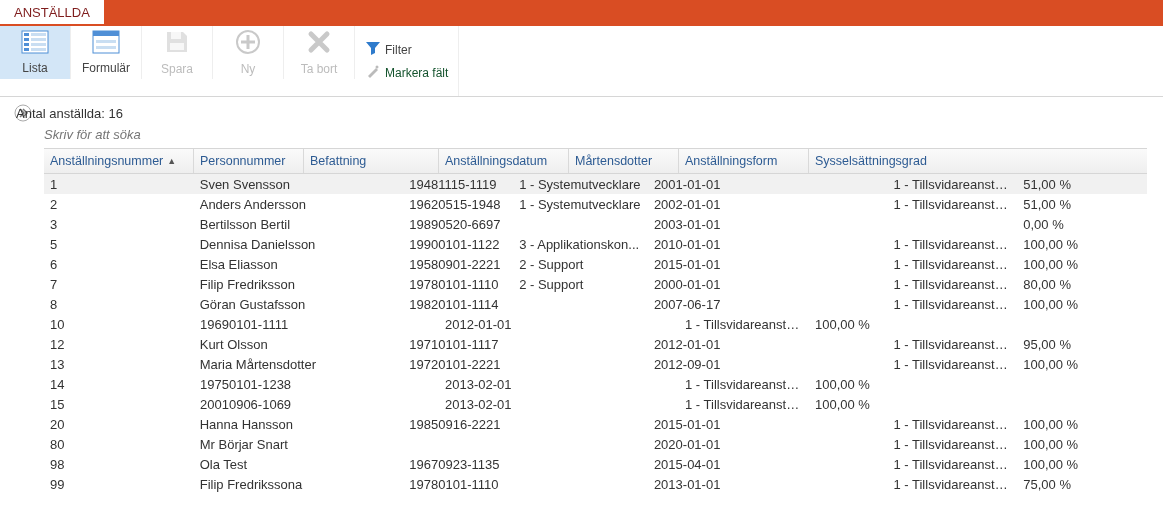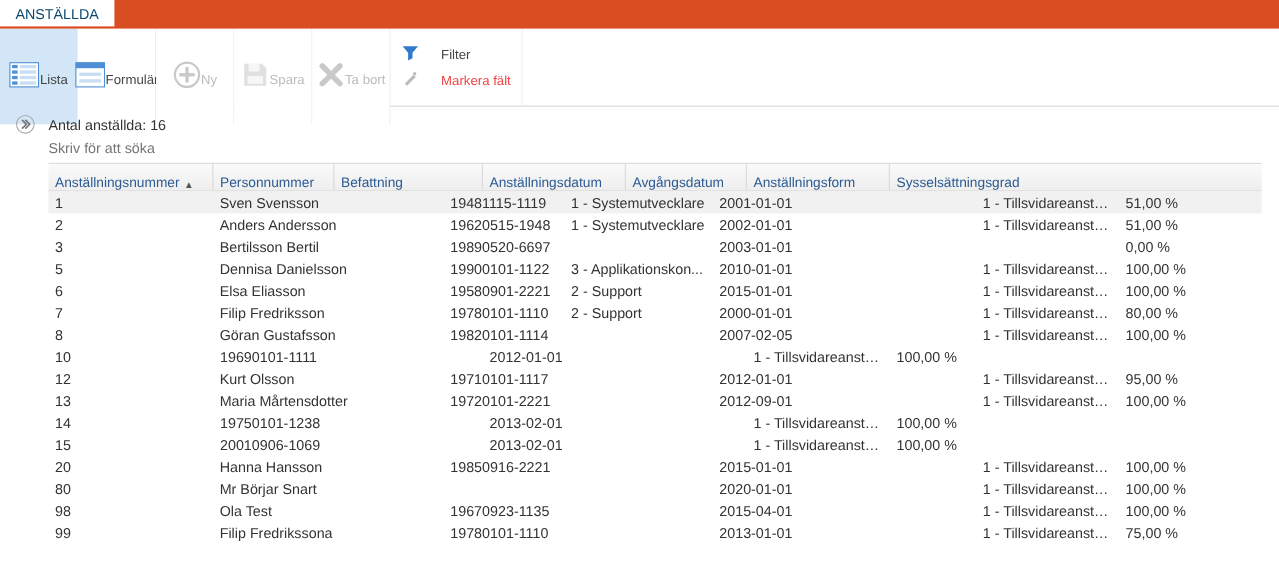--- a/index.html
+++ b/index.html
@@ -1,35 +1,35 @@
 <!DOCTYPE html>
 <html><head>
 <meta charset="utf-8">
 <style>
 html,body{margin:0;padding:0;font-family:"Segoe UI",Tahoma,Arial,sans-serif;font-size:13px;color:#333;background:#fff;width:1163px;height:532px;overflow:hidden}
 .top-bar{background:#d94d23;height:26px;position:relative}
-.tab{background:#fff;color:#0c4a6e;display:inline-block;padding:5px 14px 4px;font-size:13px;position:relative;top:0}
+.tab{background:#fff;color:#7f1d1d;display:inline-block;padding:5px 14px 4px;font-size:13px;position:relative;top:0}
 .ribbon{display:flex;border-bottom:1px solid #d6d6d6;height:70px;background:#fff}
-.rbtn{display:flex;flex-direction:row;align-items:center;justify-content:center;width:70px;height:87px;border-right:1px solid #eee;font-size:12px;color:#444;background:#fff;cursor:pointer}
+.rbtn{display:flex;flex-direction:column;align-items:center;justify-content:center;width:70px;height:53px;border-right:1px solid #eee;font-size:12px;color:#444;background:#fff;cursor:pointer}
 .rbtn.active{background:#d3e6f7}
 .rbtn.disabled{color:#bcbcbc;cursor:default}
 .rbtn.disabled svg{opacity:.45}
 .rbtn .lbl{margin-top:4px}
 .rgroup{display:flex;flex-direction:column;justify-content:center;padding:6px 10px;font-size:12px;color:#444;gap:4px;border-right:1px solid #eee}
-.rgroup .row{display:flex;align-items:center;gap:20px;cursor:pointer}
-.rgroup .row.disabled{color:#ef4444;cursor:default}
+.rgroup .row{display:flex;align-items:center;gap:4px;cursor:pointer}
+.rgroup .row.disabled{color:#14532d;cursor:default}
 .content{position:absolute;left:0;right:0;top:96px;bottom:0;padding:10px 16px 0 16px}
 .expander{position:absolute;left:14px;top:104px;cursor:pointer}
-.count{font-size:13px;color:#333;margin-left:28px;margin-bottom:4px}
+.count{font-size:13px;color:#333;margin-bottom:4px}
 .search{margin-left:28px;margin-bottom:4px}
-.search input{border:none;outline:none;color:#a21caf;font-size:13px;width:400px;padding:2px 0}
+.search input{border:none;outline:none;font-style:italic;color:#a21caf;font-size:13px;width:400px;padding:2px 0}
 .table-wrap{margin-left:28px;border-top:1px solid #d6d6d6}
 .thead,.trow{display:flex;align-items:center;min-width:1100px}
 .thead{background:linear-gradient(#fafafa,#eee);border-bottom:1px solid #d6d6d6;height:24px;font-size:12.5px;color:#2d5b93}
-.thead .cell{border-right:1px solid #d9d9d9;padding:0 6px;display:flex;align-items:flex-end;height:100%;box-sizing:border-box;cursor:pointer;white-space:nowrap;overflow:hidden}
+.thead .cell{border-right:1px solid #d9d9d9;padding:0 6px;display:flex;align-items:center;height:100%;box-sizing:border-box;cursor:pointer;white-space:nowrap;overflow:hidden}
 .sort-arrow{margin-left:4px;font-size:9px;color:#555}
 .trow{height:20px;font-size:13px;color:#333}
 .trow .cell{padding:0 6px;box-sizing:border-box;white-space:nowrap;overflow:hidden;text-overflow:ellipsis}
 .trow.sel{background:#f1f1f1}
 .c0{width:150px}
 .c1{width:210px}
 .c2{width:110px}
 .c3{width:135px}
 .c4{width:130px}
 .c5{width:110px}
@@ -68,36 +68,36 @@
           <rect x="1" y="1" width="26" height="5" fill="#4f8fd6"></rect>
           <rect x="4" y="10" width="20" height="3" fill="#c9def2"></rect>
           <rect x="4" y="16" width="20" height="3" fill="#c9def2"></rect>
         </svg>
     </span>
     <span class="lbl">Formulär</span>
   </div>
   <div class="rbtn disabled">
     <span>
       <svg width="26" height="26" viewBox="0 0 26 26">
+          <path d="M3 3h16l4 4v16H3z" fill="#bbb"></path>
+          <rect x="7" y="3" width="10" height="7" fill="#eee"></rect>
+          <rect x="6" y="14" width="14" height="7" fill="#eee"></rect>
+        </svg>
+    </span>
+    <span class="lbl">Spara</span>
+  </div>
+  <div class="rbtn disabled">
+    <span>
+      <svg width="26" height="26" viewBox="0 0 26 26">
           <circle cx="13" cy="13" r="11" fill="none" stroke="#888" stroke-width="2"></circle>
           <rect x="11.5" y="6" width="3" height="14" fill="#888"></rect>
           <rect x="6" y="11.5" width="14" height="3" fill="#888"></rect>
         </svg>
     </span>
     <span class="lbl">Ny</span>
-  </div>
-  <div class="rbtn disabled">
-    <span>
-      <svg width="26" height="26" viewBox="0 0 26 26">
-          <path d="M3 3h16l4 4v16H3z" fill="#bbb"></path>
-          <rect x="7" y="3" width="10" height="7" fill="#eee"></rect>
-          <rect x="6" y="14" width="14" height="7" fill="#eee"></rect>
-        </svg>
-    </span>
-    <span class="lbl">Spara</span>
   </div>
   <div class="rbtn disabled">
     <span>
       <svg width="26" height="26" viewBox="0 0 26 26">
           <path d="M5 5l16 16M21 5L5 21" stroke="#888" stroke-width="5" stroke-linecap="round"></path>
         </svg>
     </span>
     <span class="lbl">Ta bort</span>
   </div>
   <div class="rgroup">
@@ -135,21 +135,21 @@
   </div>
   <div class="table-wrap">
     <div class="thead">
       <div class="cell c0">
         <span>Anställningsnummer</span>
         <span class="sort-arrow">▲</span>
       </div>
       <div class="cell c2">Personnummer</div>
       <div class="cell c3">Befattning</div>
       <div class="cell c4">Anställningsdatum</div>
-      <div class="cell c5">Avgångsdatum</div>
+      <div class="cell c5">Mårtensdotter</div>
       <div class="cell c6">Anställningsform</div>
       <div class="cell c7">Sysselsättningsgrad</div>
     </div>
     <div id="tbody">
         <div class="trow sel">
           <div class="cell c0">1</div>
           <div class="cell c1">Sven Svensson</div>
           <div class="cell c2">19481115-1119</div>
           <div class="cell c3">1 - Systemutvecklare</div>
           <div class="cell c4">2001-01-01</div>
@@ -205,21 +205,21 @@
           <div class="cell c4">2000-01-01</div>
           <div class="cell c5"></div>
           <div class="cell c6">1 - Tillsvidareanstäl...</div>
           <div class="cell c7">80,00 %</div>
         </div>
         <div class="trow">
           <div class="cell c0">8</div>
           <div class="cell c1">Göran Gustafsson</div>
           <div class="cell c2">19820101-1114</div>
           <div class="cell c3"></div>
-          <div class="cell c4">2007-02-05</div>
+          <div class="cell c4">2007-06-17</div>
           <div class="cell c5"></div>
           <div class="cell c6">1 - Tillsvidareanstäl...</div>
           <div class="cell c7">100,00 %</div>
         </div>
         <div class="trow">
           <div class="cell c0">10</div>
           <div class="cell c2">19690101-1111</div>
           <div class="cell c3"></div>
           <div class="cell c4">2012-01-01</div>
           <div class="cell c5"></div>

